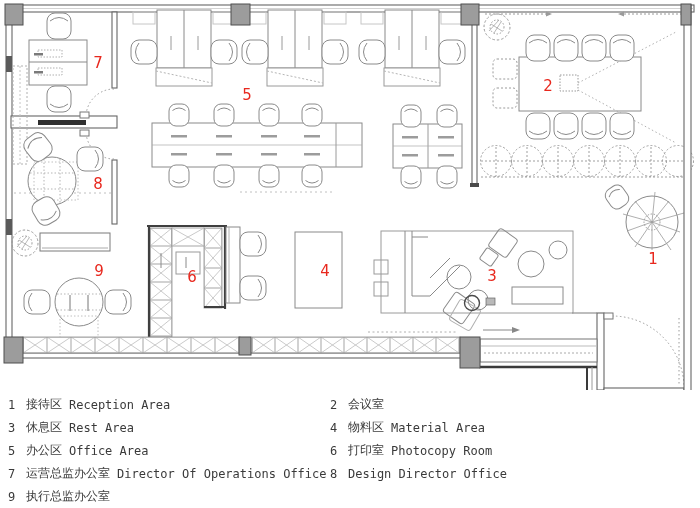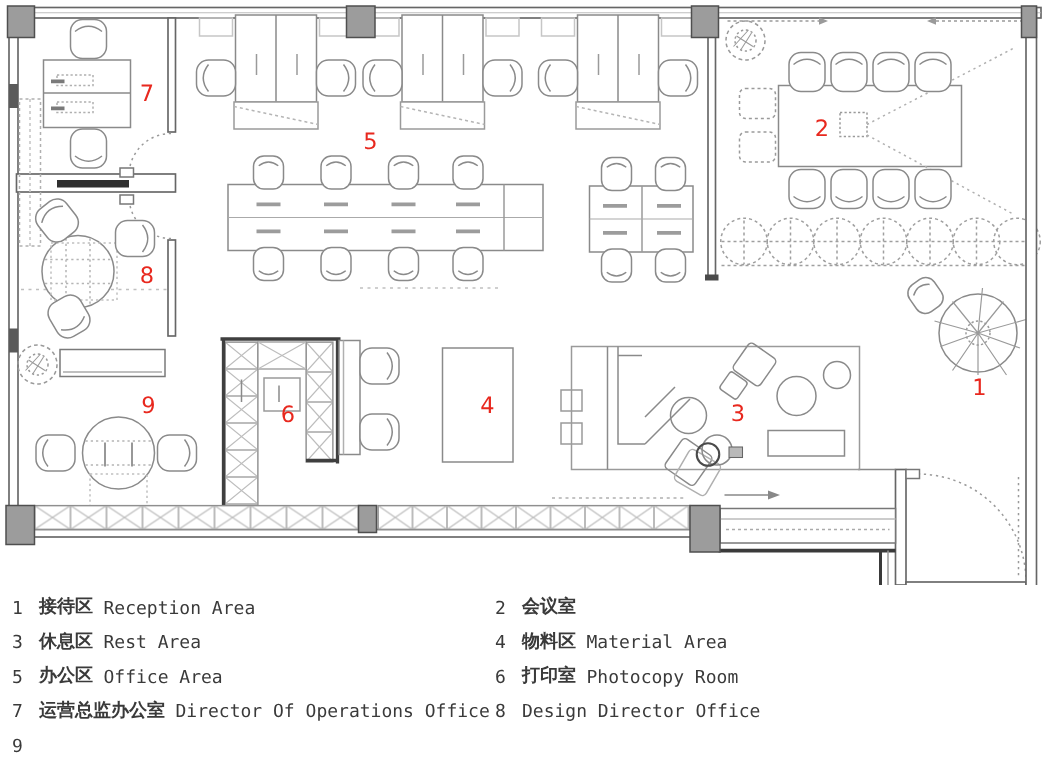--- a/index.html
+++ b/index.html
@@ -13,21 +13,21 @@
   .plan svg{position:absolute;left:0;top:0;}
   .area-num{position:absolute;transform:translate(-50%,-50%);color:var(--accent);
             font-family:"DejaVu Sans",sans-serif;font-size:15px;line-height:1;}
   .legend{position:absolute;left:0;top:393px;width:700px;color:var(--text);
           font-family:"DejaVu Sans Mono","DejaVu Sans",monospace;font-size:12px;}
   .legend-col{position:absolute;top:0;}
   .legend-col.left{left:8px;}
   .legend-col.right{left:330px;}
   .lrow{height:23px;display:flex;align-items:center;white-space:nowrap;}
   .lnum{display:inline-block;width:18px;}
-  .lzh{margin-right:7px;font-weight:bold;}
+  .lzh{margin-right:7px;}
 </style>
 </head>
 <body>
 
 <div class="page">
 
   <div class="plan">
     <svg width="700" height="390" viewBox="0 0 700 390" fill="none" stroke-linecap="butt">
       <defs>
         <pattern id="pxa" width="24" height="16" patternUnits="userSpaceOnUse" patternTransform="translate(23,337)">
@@ -332,20 +332,21 @@
         <span class="lzh">办公区</span>
         <span class="len">Office Area</span>
       </div>
       <div class="lrow">
         <span class="lnum">7</span>
         <span class="lzh">运营总监办公室</span>
         <span class="len">Director Of Operations Office</span>
       </div>
       <div class="lrow">
         <span class="lnum">9</span>
+        <span class="lzh">执行总监办公室</span>
       </div>
     </div>
     <div class="legend-col right">
       <div class="lrow">
         <span class="lnum">2</span>
         <span class="lzh">会议室</span>
       </div>
       <div class="lrow">
         <span class="lnum">4</span>
         <span class="lzh">物料区</span>

